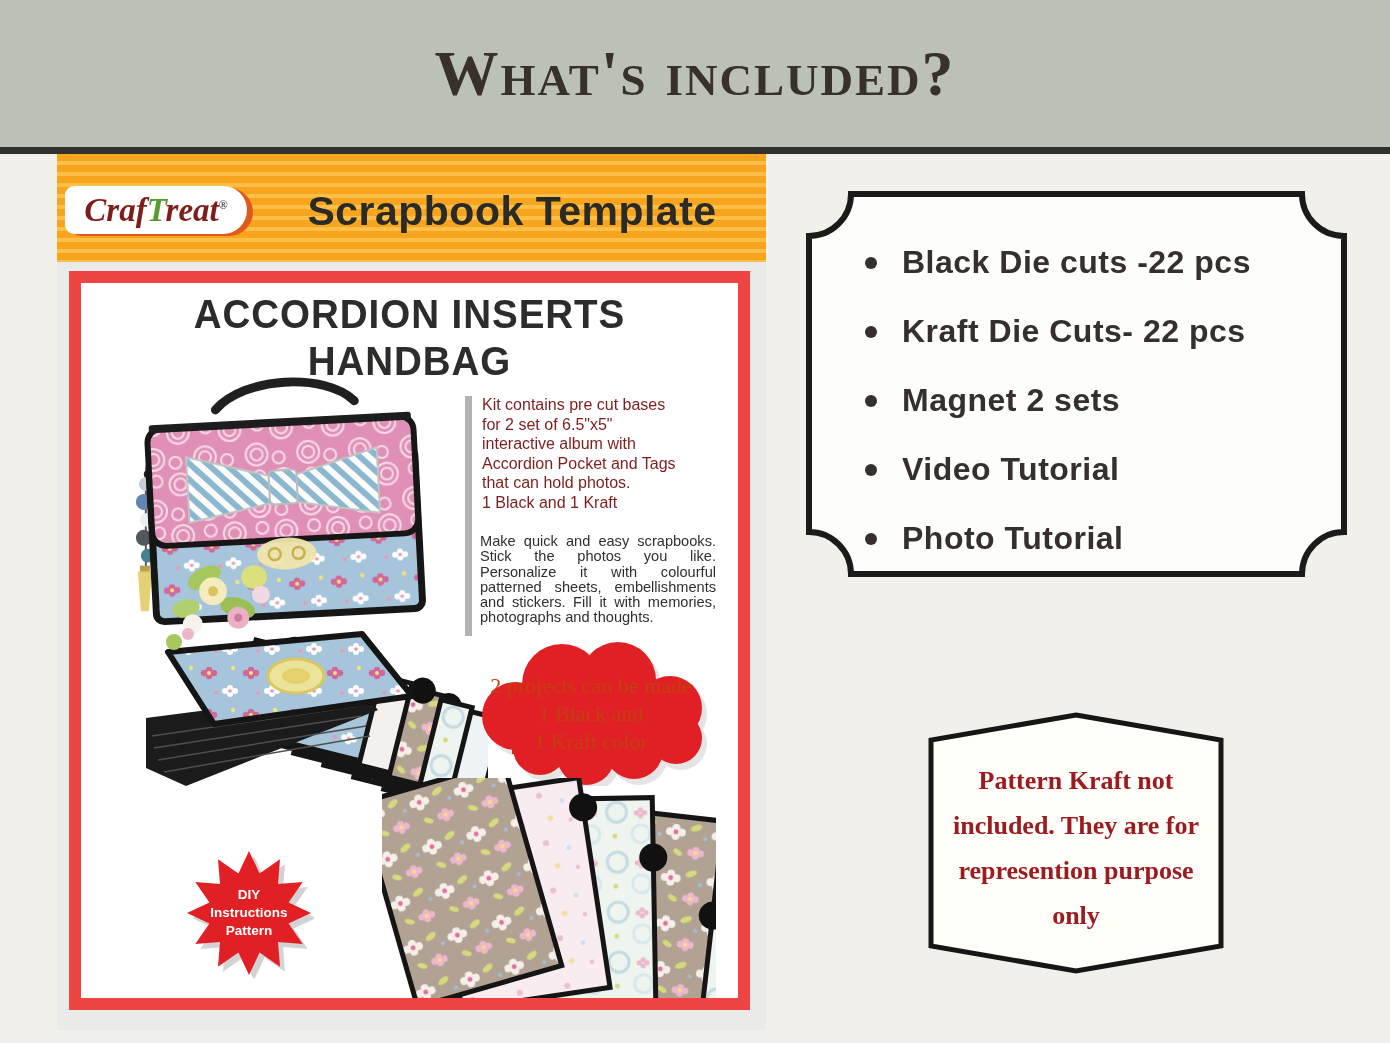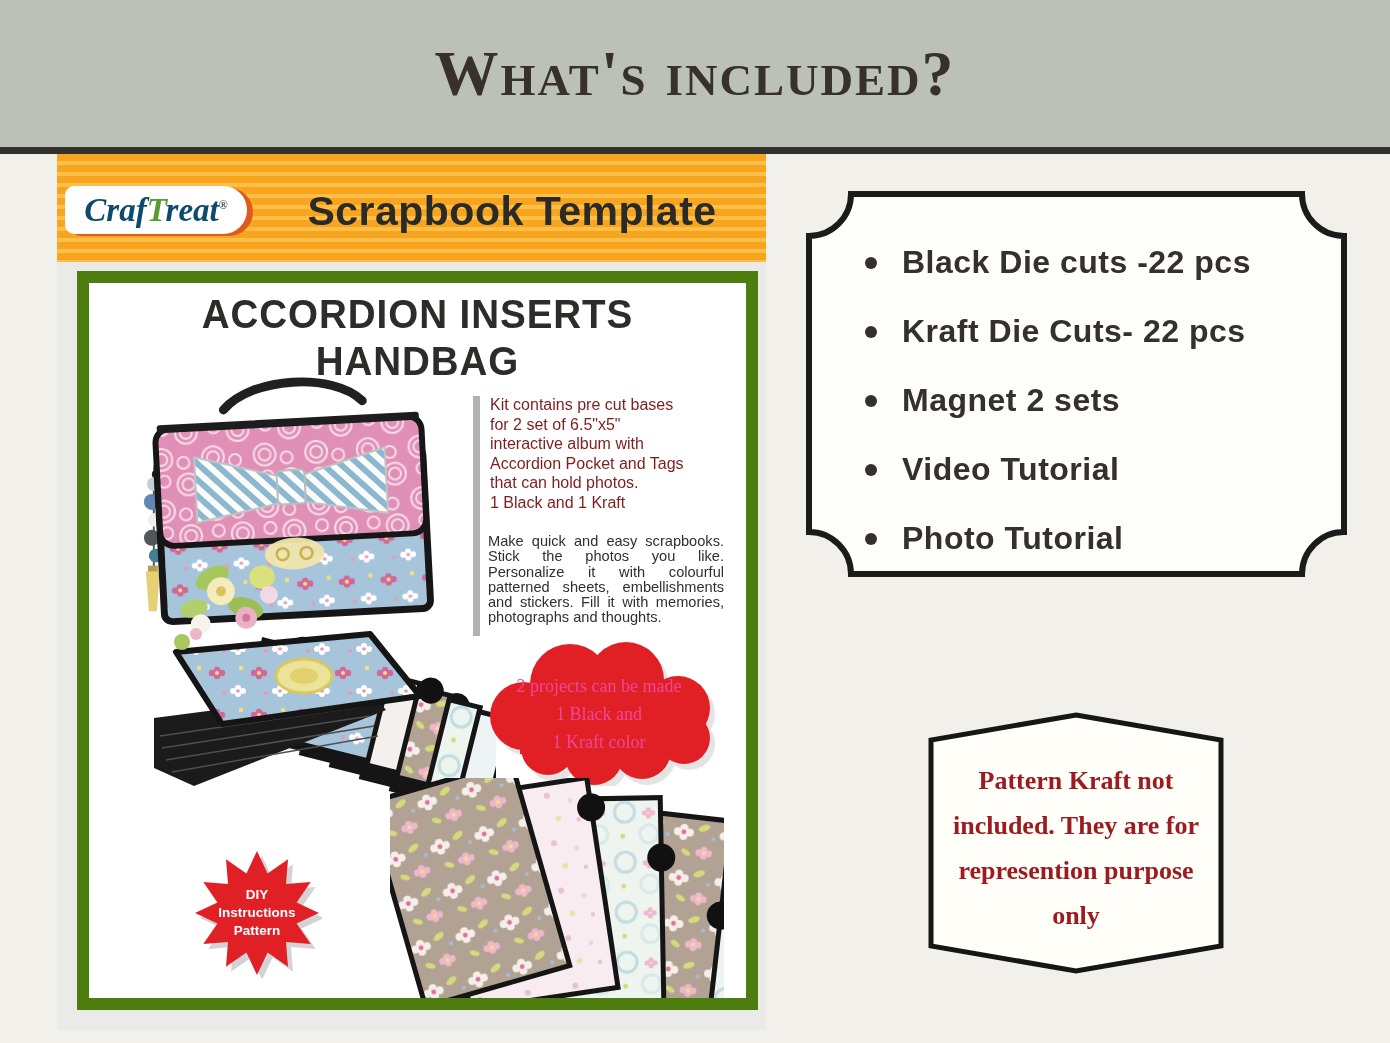--- a/index.html
+++ b/index.html
@@ -35,31 +35,31 @@
   .logo-pill {
     position:absolute; left:8px; top:32px; width:182px; height:48px;
     background:#ffffff; border-radius:10px 26px 26px 10px;
     box-shadow:6px 2px 0 0 #df5a1e;
     display:flex; align-items:center; justify-content:center;
   }
   .logo-text {
     font-family:"Liberation Serif", serif; font-style:italic; font-weight:bold;
     font-size:33px; line-height:1; white-space:nowrap;
   }
-  .logo-orange { color:#0c4a6e; }
+  .logo-orange { color:#7f1d1d; }
   .logo-green  { color:#5a9b31; }
   .logo-reg { font-size:12px; color:#555; vertical-align:super; font-style:normal; }
   .banner-title {
     position:absolute; left:205px; top:34px; width:500px; text-align:center;
     font-size:41px; font-weight:bold; color:#2a2a27; letter-spacing:0.5px;
   }
   
   .panel {
-    position:absolute; left:20px; top:117px; width:681px; height:739px;
-    background:#ffffff; border:12px solid #4d7c0f; overflow:hidden;
+    position:absolute; left:12px; top:117px; width:681px; height:739px;
+    background:#ffffff; border:12px solid #ef4444; overflow:hidden;
   }
   .product-title {
     position:absolute; left:0; top:8px; width:100%; text-align:center;
     font-size:41px; font-weight:bold; color:#2c2c2a; letter-spacing:1px;
     transform:scaleX(0.94);
   }
   .photo { position:absolute; }
   .accent-bar {
     position:absolute; left:384px; top:113px; width:7px; height:240px; background:#b2b2b2;
   }
@@ -67,21 +67,21 @@
     position:absolute; left:401px; top:112px; width:236px; 
     font-size:16px; line-height:19.5px; color:#7f1d1d;
   }
   .usage-text {
     position:absolute; left:399px; top:251px; width:236px; text-align:justify;
     font-size:14.6px; line-height:15.3px; color:#2f2f2d;
   }
   .cloud-svg { position:absolute; left:383px; top:351px; }
   .cloud-text {
     position:absolute; left:390px; top:389px; width:240px; text-align:center;
-    font-family:"Liberation Serif", serif; font-size:18px; line-height:28px; color:#ec4899;
+    font-family:"Liberation Serif", serif; font-size:22px; line-height:28px; color:#c2410c;
   }
   .star-wrap { position:absolute; left:103px; top:565px; width:130px; height:130px; }
   .star-svg { position:absolute; left:0; top:0; }
   .star-text {
     position:absolute; left:0; top:38px; width:130px; text-align:center;
     font-size:13.5px; font-weight:bold; line-height:18px; color:#ffffff;
   }
   
   .included-box { position:absolute; left:805px; top:190px; width:543px; height:388px; }
   .included-border { position:absolute; left:0; top:0; }

